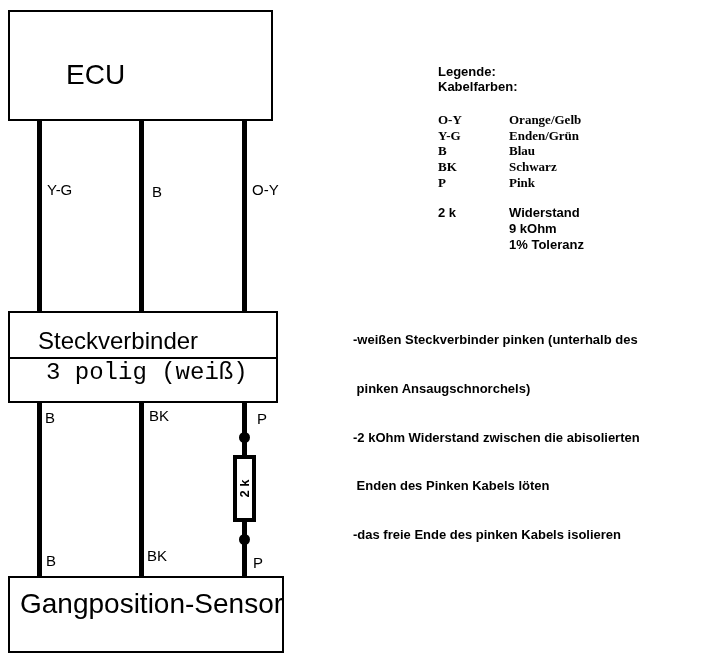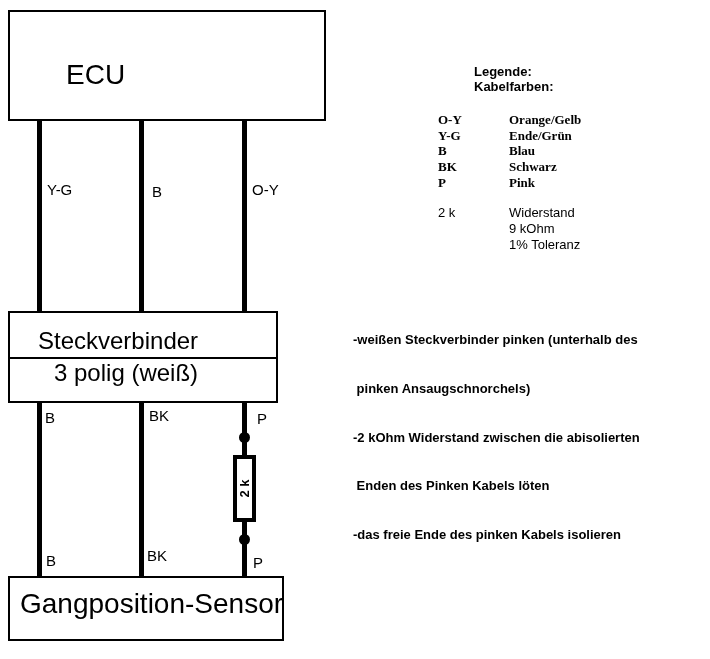--- a/index.html
+++ b/index.html
@@ -11,34 +11,34 @@
     color: #000000;
     font-family: "Liberation Sans", sans-serif;
     overflow: hidden;
   }
   .box {
     position: absolute;
     background: #ffffff;
     border: 2px solid #000000;
     box-sizing: border-box;
   }
-  .box-ecu { left: 8px; top: 10px; width: 318px; height: 111px; padding-left: 29px; }
+  .box-ecu { left: 8px; top: 10px; width: 265px; height: 111px; padding-left: 29px; }
   .box-connector { left: 8px; top: 311px; width: 270px; height: 92px; }
-  .box-sensor { left: 8px; top: 576px; width: 276px; height: 65px; }
+  .box-sensor { left: 8px; top: 576px; width: 276px; height: 77px; }
   .connector-divider {
     position: absolute; left: 0; right: 0; top: 44px; height: 2px;
     background: #000000;
   }
   .biglabel {
     position: absolute; line-height: 1; white-space: nowrap;
     font-weight: normal;
   }
   .ecu-label { left: 56px; top: 49px; font-size: 28px; }
   .conn-line1 { left: 28px; top: 16px; font-size: 24px; }
-  .conn-line2 { left: 44px; top: 48px; font-size: 24px; }
+  .conn-line2 { left: 36px; top: 48px; font-size: 24px; font-family: Liberation Mono, monospace; }
   .sensor-label { left: 10px; top: 12px; font-size: 28px; }
 
   .wire { position: absolute; width: 5px; background: #000000; }
   .w-u1 { left: 37px; top: 118px; height: 195px; }
   .w-u2 { left: 139px; top: 118px; height: 195px; }
   .w-u3 { left: 242px; top: 118px; height: 195px; }
   .w-l1 { left: 37px; top: 401px; height: 177px; }
   .w-l2 { left: 139px; top: 401px; height: 177px; }
   .w-l3 { left: 242px; top: 401px; height: 177px; }
 
@@ -67,29 +67,29 @@
   .lbl-oy { left: 252px; top: 182px; }
   .lbl-b2 { left: 45px;  top: 410px; }
   .lbl-bk2 { left: 149px; top: 408px; }
   .lbl-p2 { left: 257px; top: 411px; }
   .lbl-b3 { left: 46px;  top: 553px; }
   .lbl-bk3 { left: 147px; top: 548px; }
   .lbl-p3 { left: 253px; top: 555px; }
 
   .legend-head {
     position: absolute; left: 438px; top: 64px;
-    font-size: 13px; font-weight: bold; line-height: 15px; white-space: nowrap; margin-left: 36px;
+    font-size: 13px; font-weight: bold; line-height: 15px; white-space: nowrap;
   }
   .legend-colors {
     position: absolute; left: 438px; top: 112px;
     font-size: 13px; font-weight: bold; line-height: 15.7px; white-space: nowrap; font-family: Liberation Serif, serif;
   }
   .legend-resistor {
     position: absolute; left: 438px; top: 205px;
-    font-size: 13px; font-weight: normal; line-height: 16px; white-space: nowrap;
+    font-size: 13px; font-weight: bold; line-height: 16px; white-space: nowrap;
   }
   .key { display: inline-block; width: 71px; }
   .indent { padding-left: 71px; }
 
   .instructions {
     position: absolute; left: 353px; top: 300px;
     font-size: 13px; font-weight: bold; line-height: 16.2px; white-space: pre;
   }
 </style>
 </head>
@@ -140,21 +140,21 @@
   <div class="legend-head">
     <div>Legende:</div>
     <div>Kabelfarben:</div>
   </div>
 
   <div class="legend-colors">
     <div>
       <span class="key">O-Y</span><span>Orange/Gelb</span>
     </div>
     <div>
-      <span class="key">Y-G</span><span>Ende/Grün</span>
+      <span class="key">Y-G</span><span>Enden/Grün</span>
     </div>
     <div>
       <span class="key">B</span><span>Blau</span>
     </div>
     <div>
       <span class="key">BK</span><span>Schwarz</span>
     </div>
     <div>
       <span class="key">P</span><span>Pink</span>
     </div>

